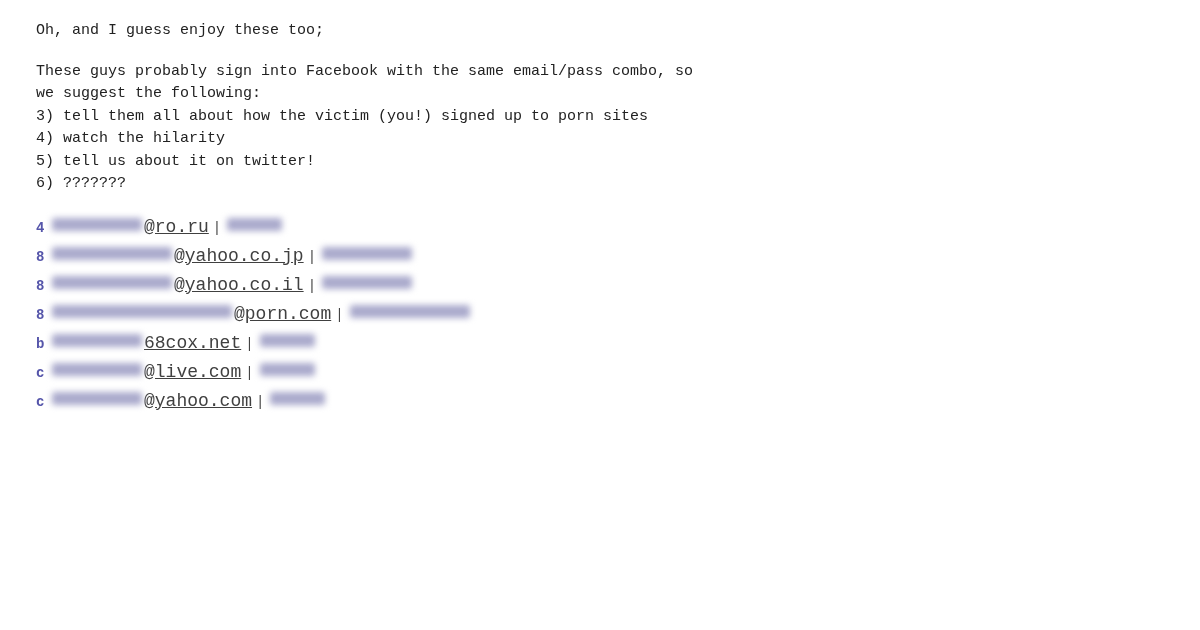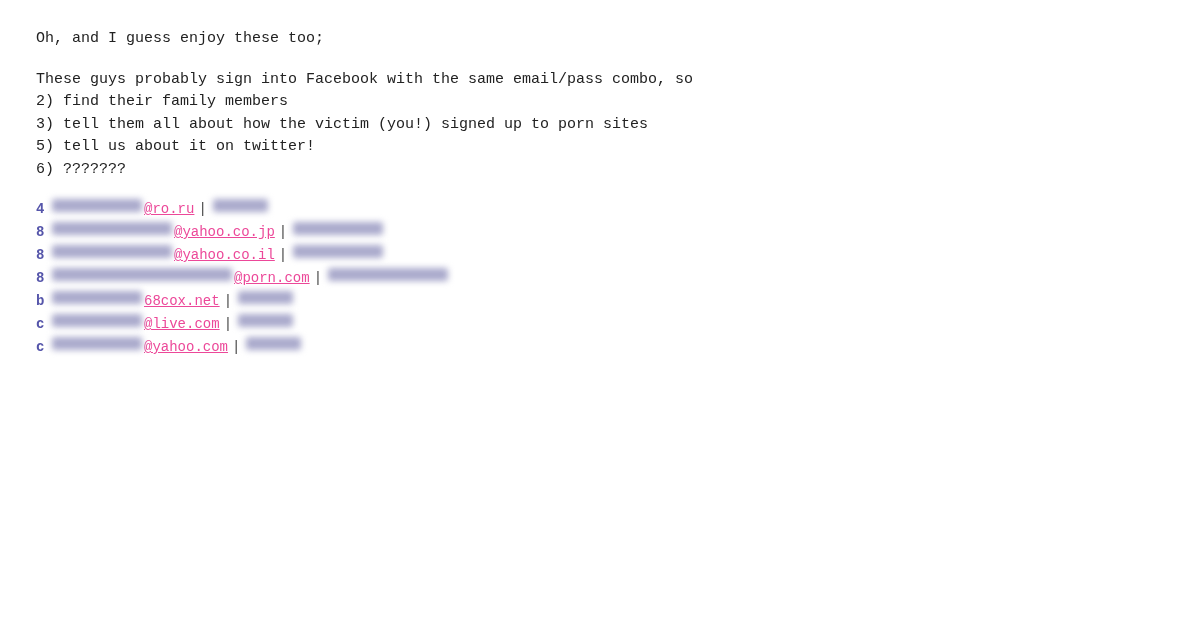--- a/index.html
+++ b/index.html
@@ -16,21 +16,21 @@
       font-size: 15px;
       line-height: 1.5;
       color: #222222;
       overflow: hidden;
     }
 
     .page-container {
       width: 1200px;
       height: 630px;
       background: #ffffff;
-      padding: 28px 36px;
+      padding: 20px 36px;
       overflow: hidden;
     }
 
     .text-block {
       margin-bottom: 18px;
     }
 
     .text-line {
       display: block;
       white-space: pre;
@@ -65,24 +65,24 @@
       color: transparent;
       border-radius: 2px;
       height: 13px;
       vertical-align: middle;
       margin: 0 2px;
       filter: blur(3px);
       user-select: none;
     }
 
     .data-link {
-      color: #ec4899;
+      color: #404040;
       text-decoration: underline;
       font-family: 'Courier New', Courier, monospace;
-      font-size: 14px;
+      font-size: 18px;
     }
 
     .data-separator {
       margin: 0 4px;
       color: #444;
     }
 
     .blur-short { width: 55px; }
     .blur-medium { width: 90px; }
     .blur-long { width: 120px; }
@@ -91,22 +91,23 @@
 <body>
 
 <div class="page-container">
 
   <div class="text-block">
     <span class="text-line">Oh, and I guess enjoy these too;</span>
   </div>
 
   <div class="list-section">
     <span class="text-line">These guys probably sign into Facebook with the same email/pass combo, so</span>
-    <span class="text-line">2) find their family members</span>
+    <span class="text-line">we suggest the following:</span>
     <span class="text-line">3) tell them all about how the victim (you!) signed up to porn sites</span>
+    <span class="text-line">4) watch the hilarity</span>
     <span class="text-line">5) tell us about it on twitter!</span>
     <span class="text-line">6) ???????</span>
   </div>
 
   <div class="data-section">
 
     <div class="data-row">
       <span class="data-prefix">4</span>
       <span class="data-blur blur-medium">&nbsp;&nbsp;&nbsp;&nbsp;&nbsp;&nbsp;&nbsp;&nbsp;&nbsp;&nbsp;</span>
       <a class="data-link">@ro.ru</a>

